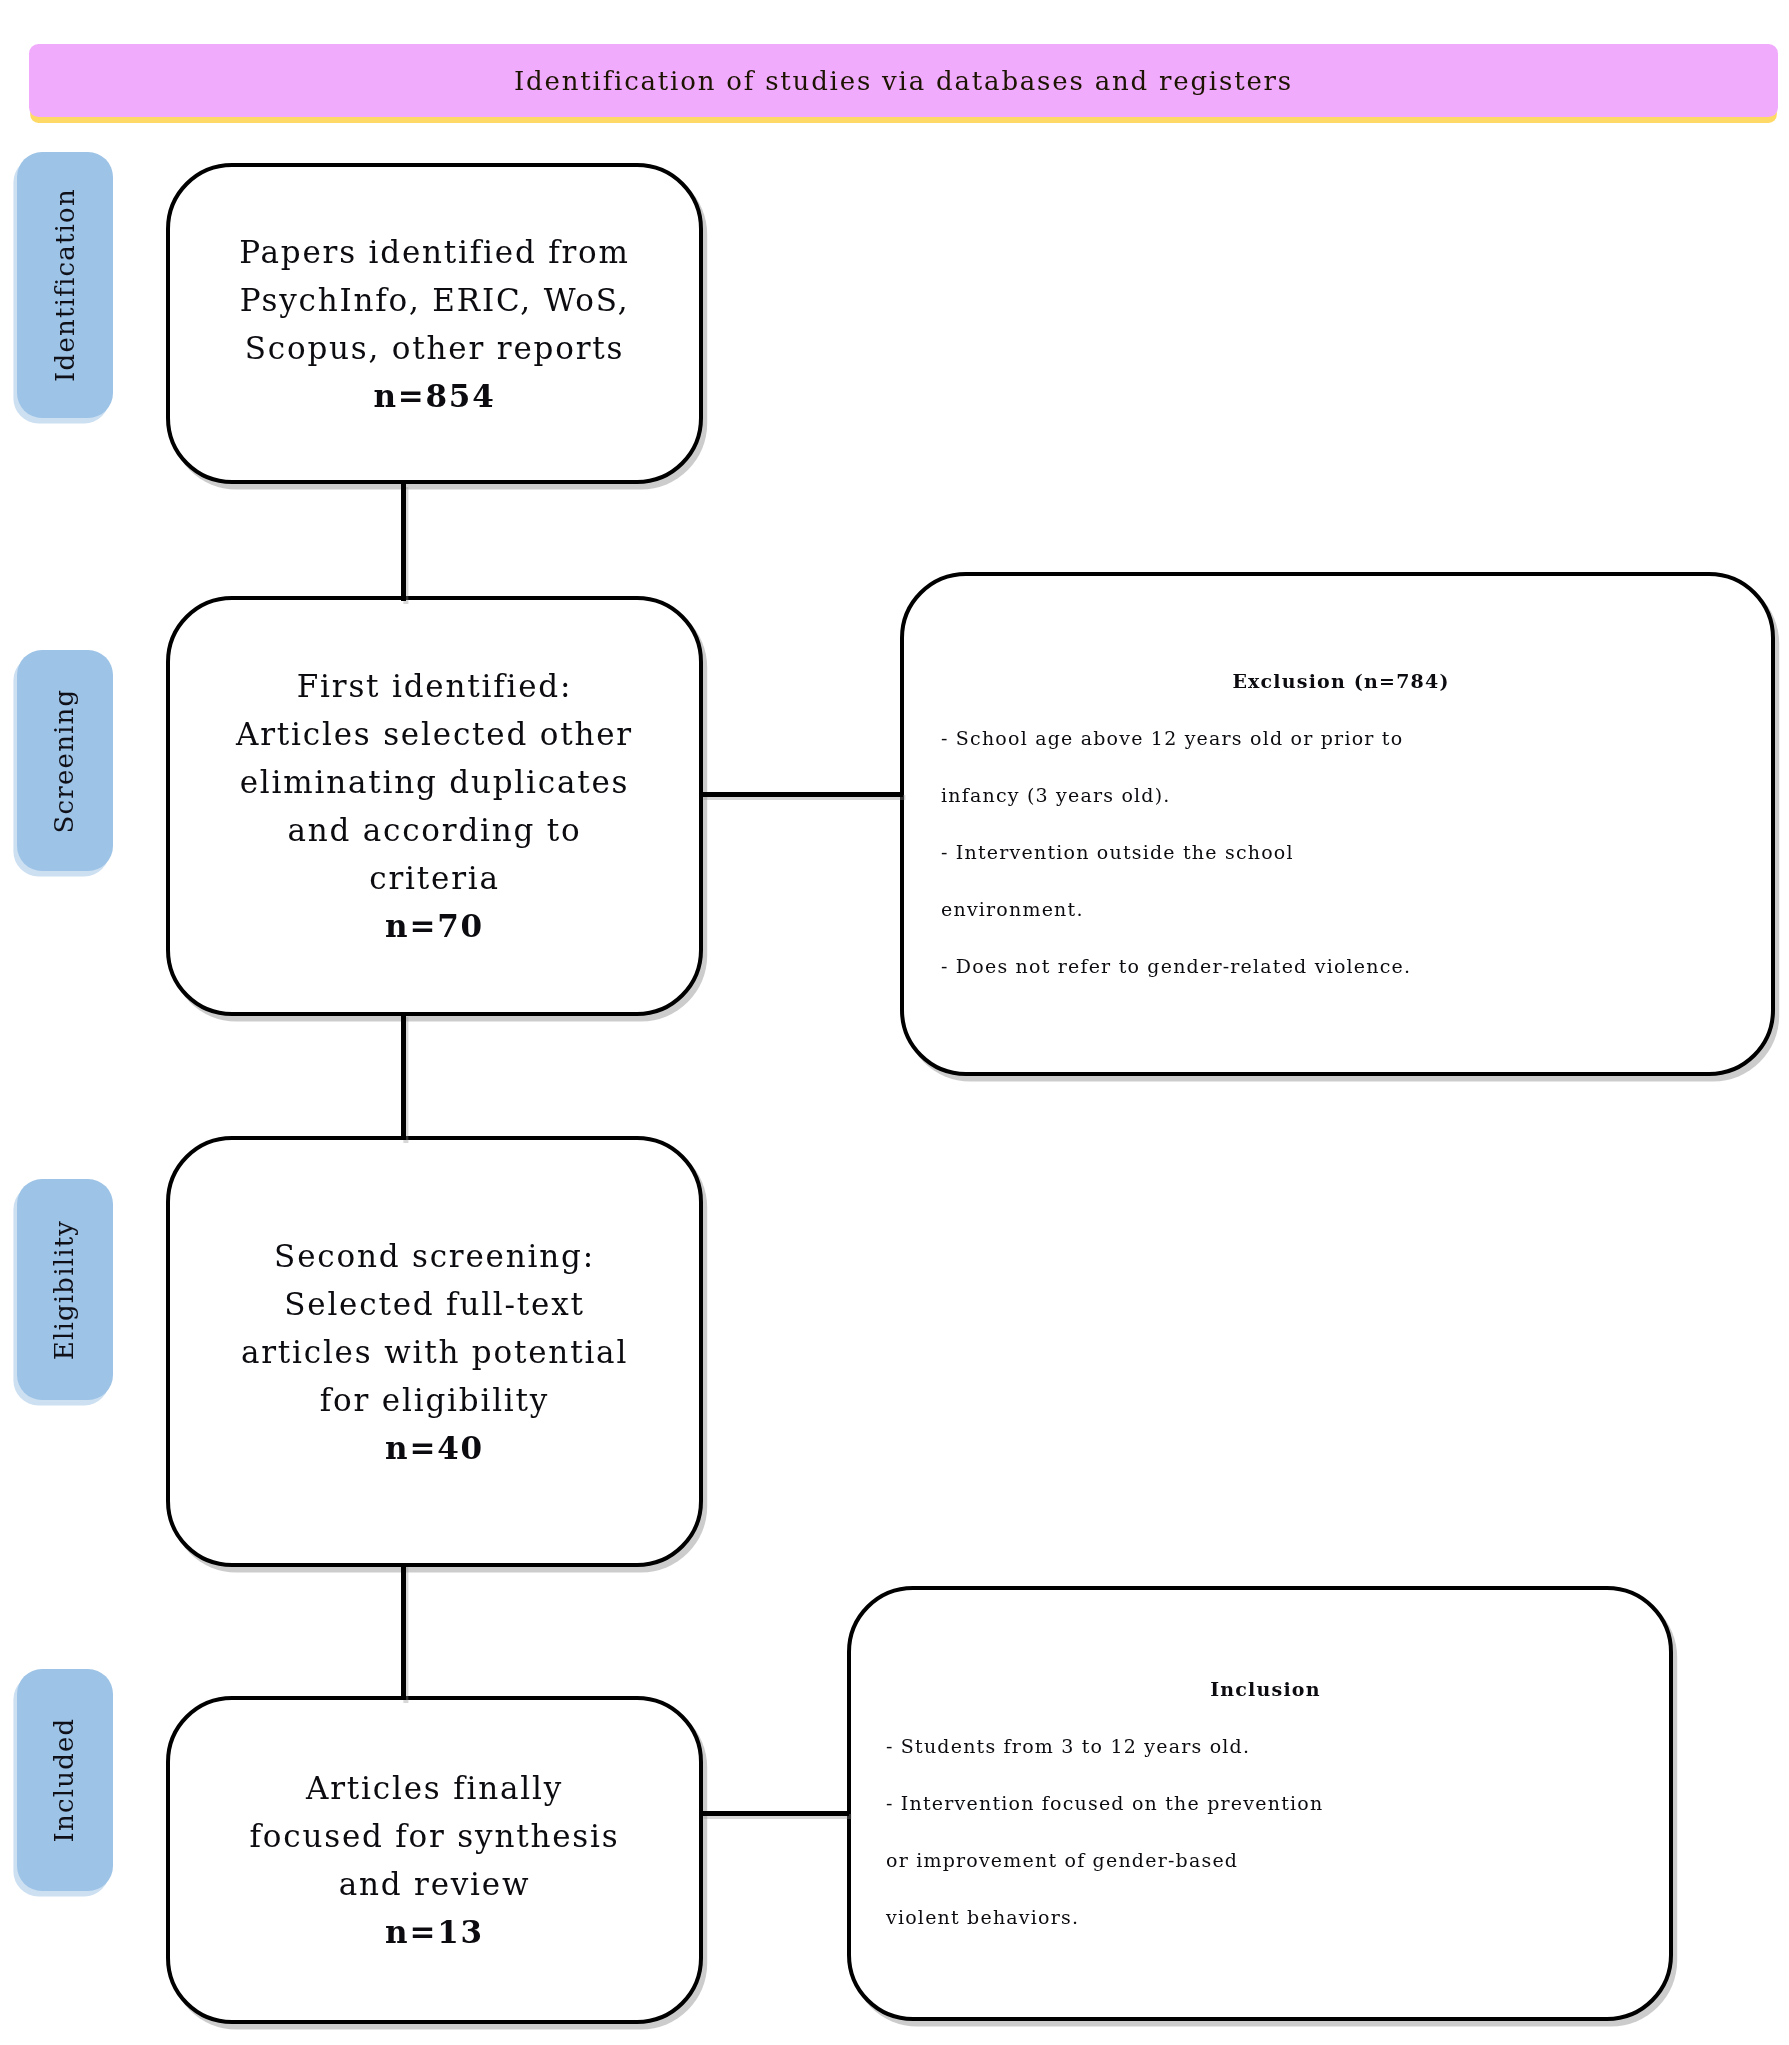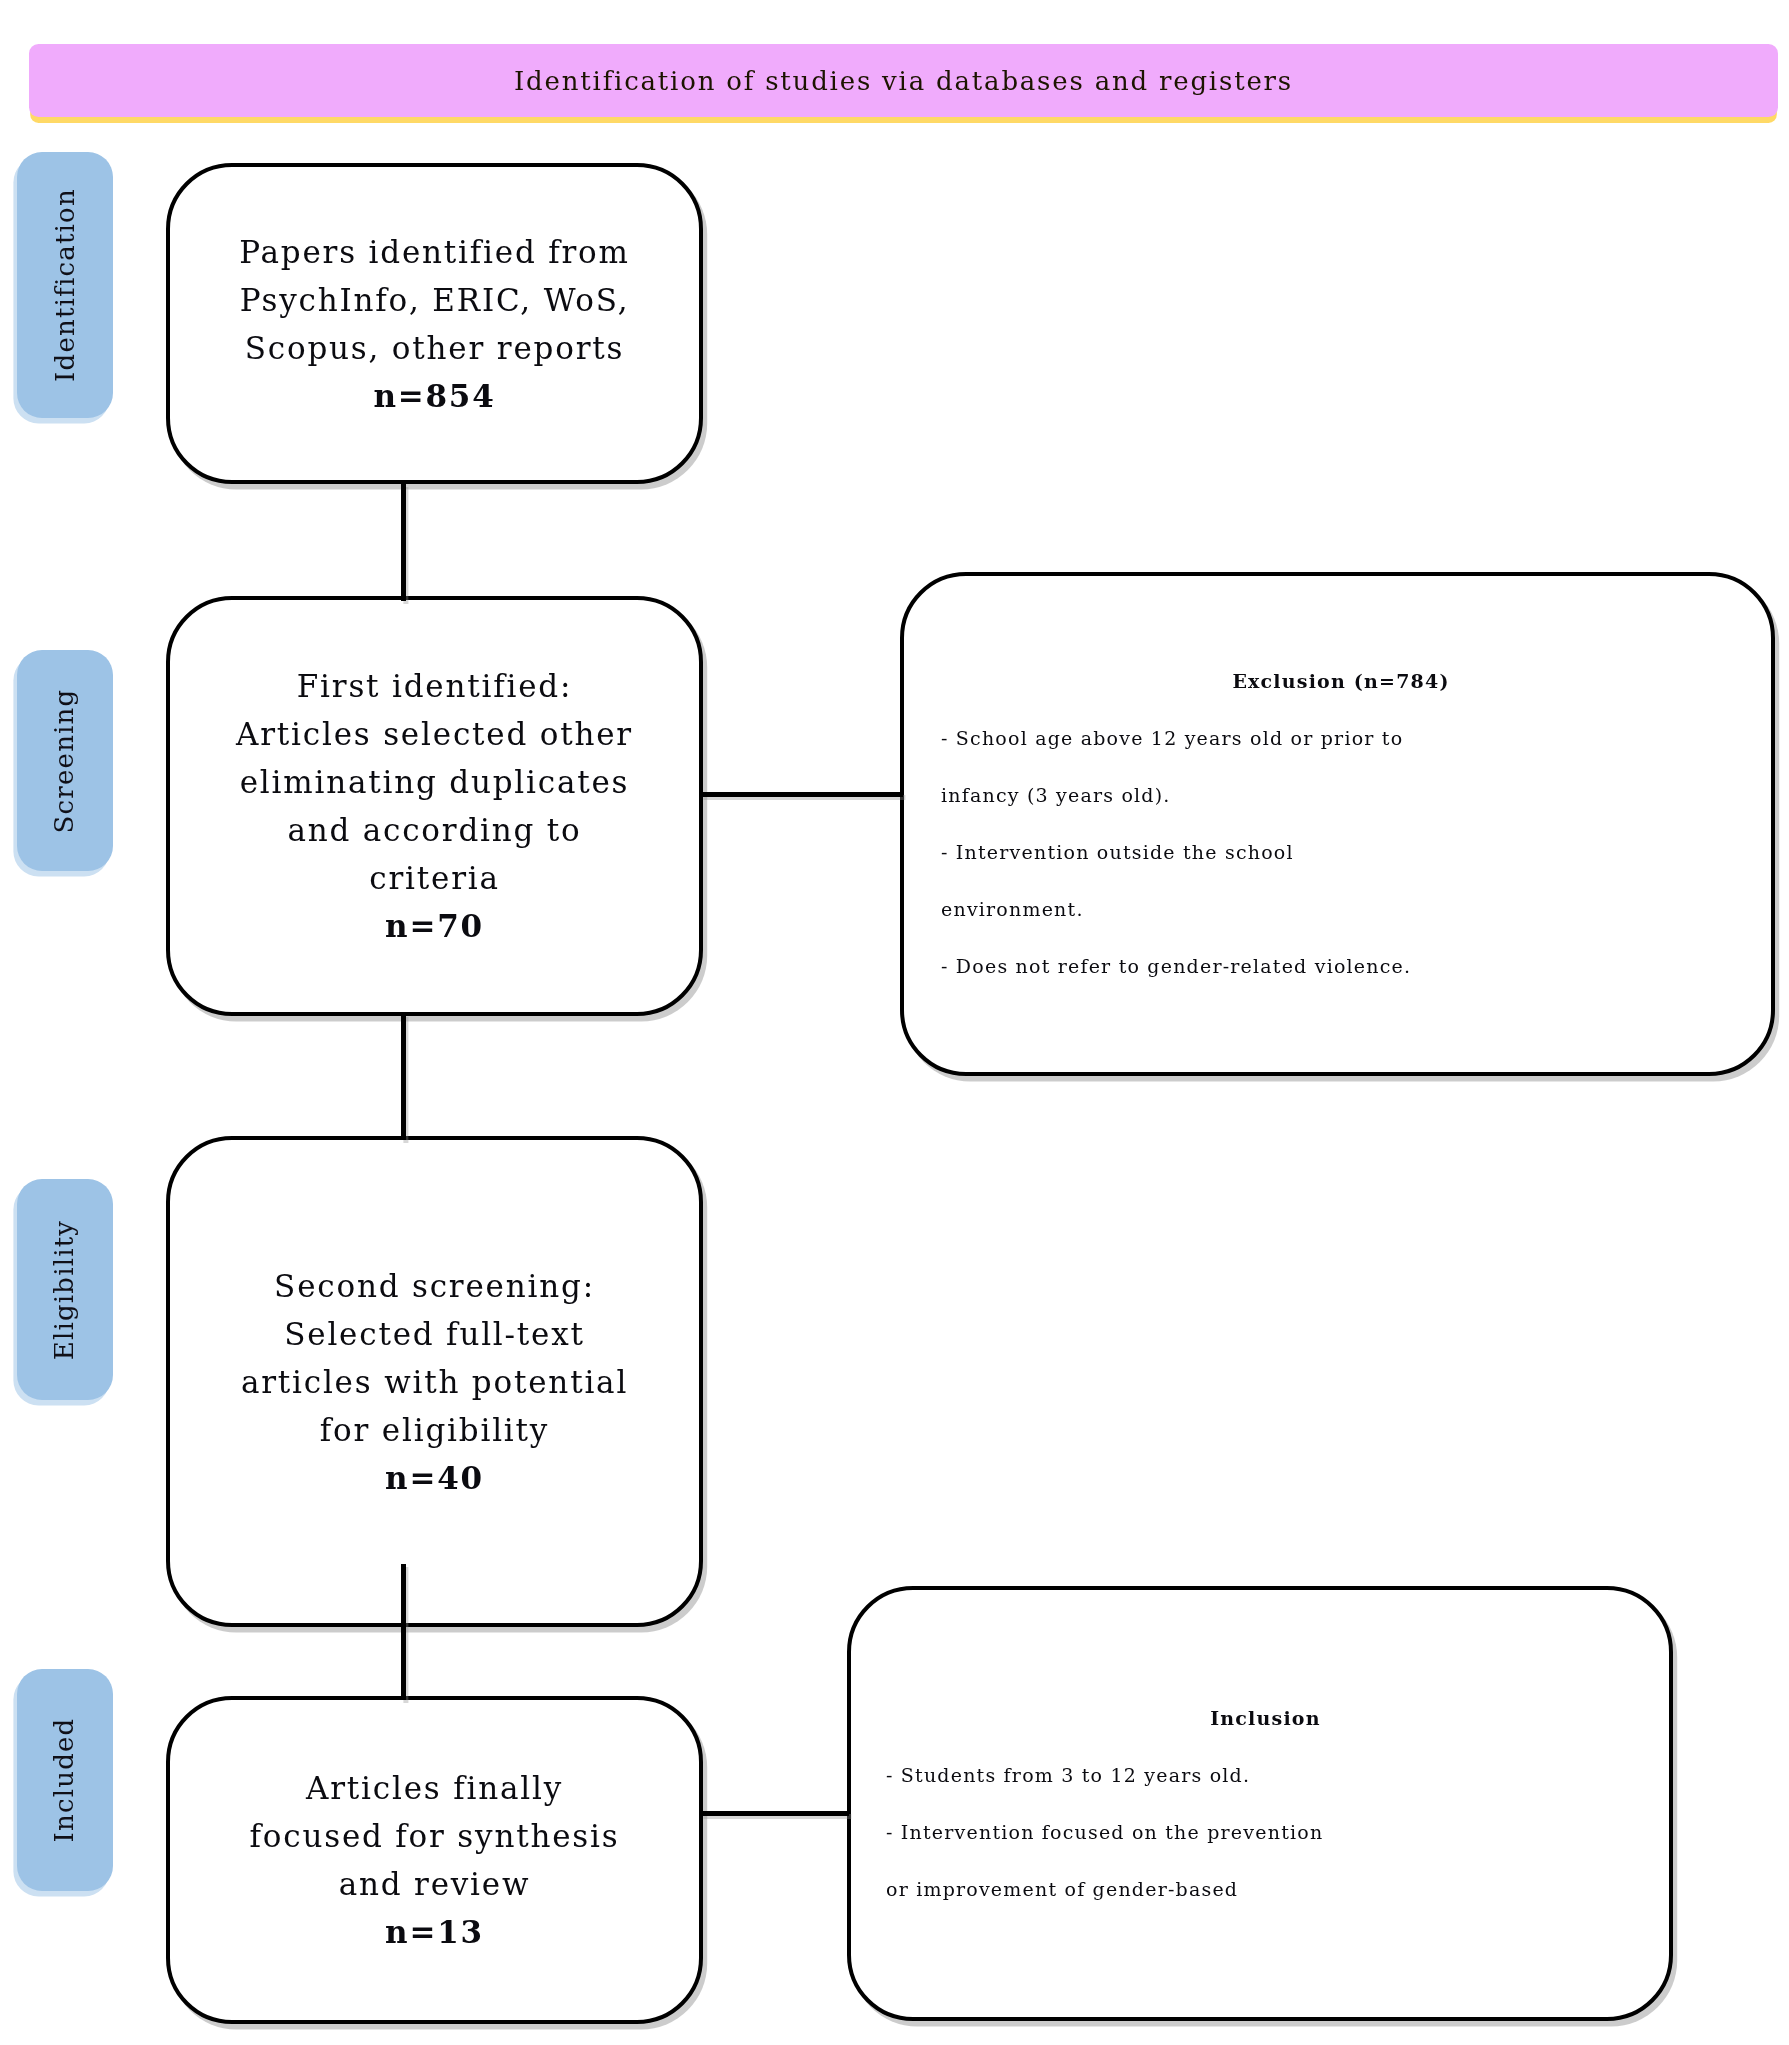--- a/index.html
+++ b/index.html
@@ -74,21 +74,21 @@
     text-align: center;
   }
   .flowbox .line {
     font-size: 31px;
     letter-spacing: 1.8px;
     line-height: 48px;
     white-space: nowrap;
   }
   #fb-identified  { top: 163px;  height: 321px; }
   #fb-first       { top: 596px; height: 420px; }
-  #fb-second      { top: 1136px; height: 491px; }
+  #fb-second      { top: 1136px; height: 431px; }
   #fb-final       { top: 1696px; height: 328px; }
   .bold { font-weight: bold; }
   
   .sidebox {
     position: absolute;
     box-sizing: border-box;
     background: #ffffff;
     border: 4.8px solid #000000;
     border-radius: 66px;
     box-shadow: 4.2px 5.4px 0 rgba(120,120,120,0.38);
@@ -189,20 +189,21 @@
     <div class="line">- Intervention outside the school</div>
     <div class="line">environment.</div>
     <div class="line">- Does not refer to gender-related violence.</div>
   </div>
 
   <div class="sidebox" id="sb-inclusion">
     <div class="line title">Inclusion</div>
     <div class="line">- Students from 3 to 12 years old.</div>
     <div class="line">- Intervention focused on the prevention</div>
     <div class="line">or improvement of gender-based</div>
+    <div class="line">violent behaviors.</div>
   </div>
 
   <div class="conn" id="conn-v1"></div>
   <div class="conn" id="conn-v2"></div>
   <div class="conn" id="conn-v3"></div>
   <div class="conn" id="conn-h1"></div>
   <div class="conn" id="conn-h2"></div>
 
 </div>
 

